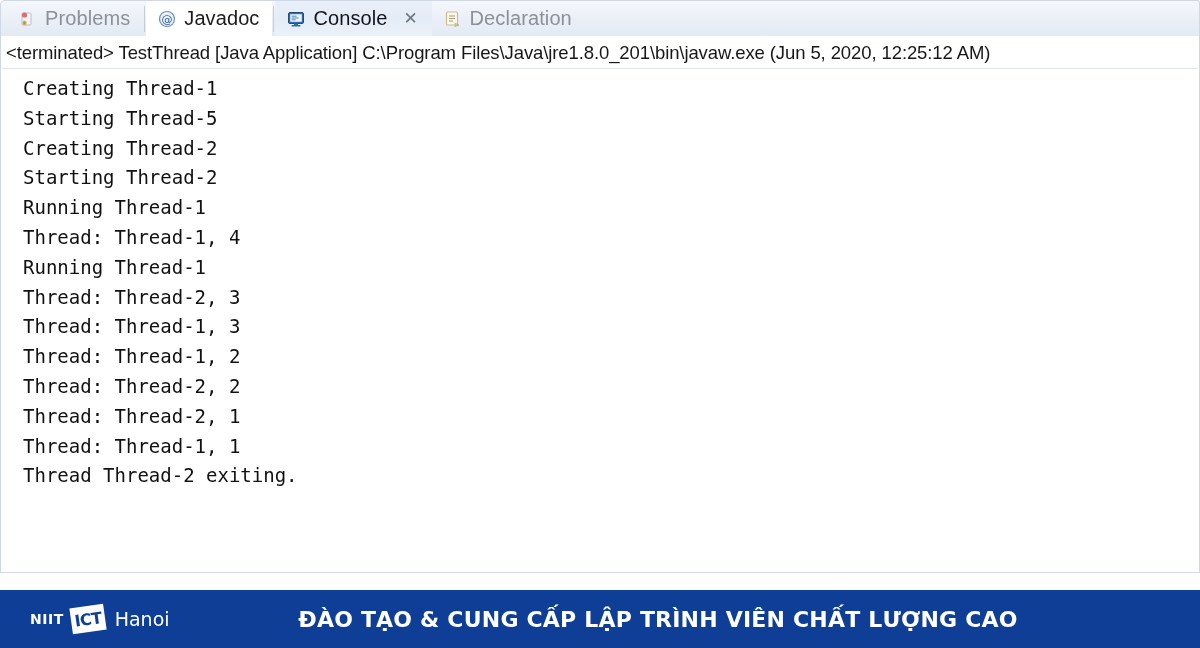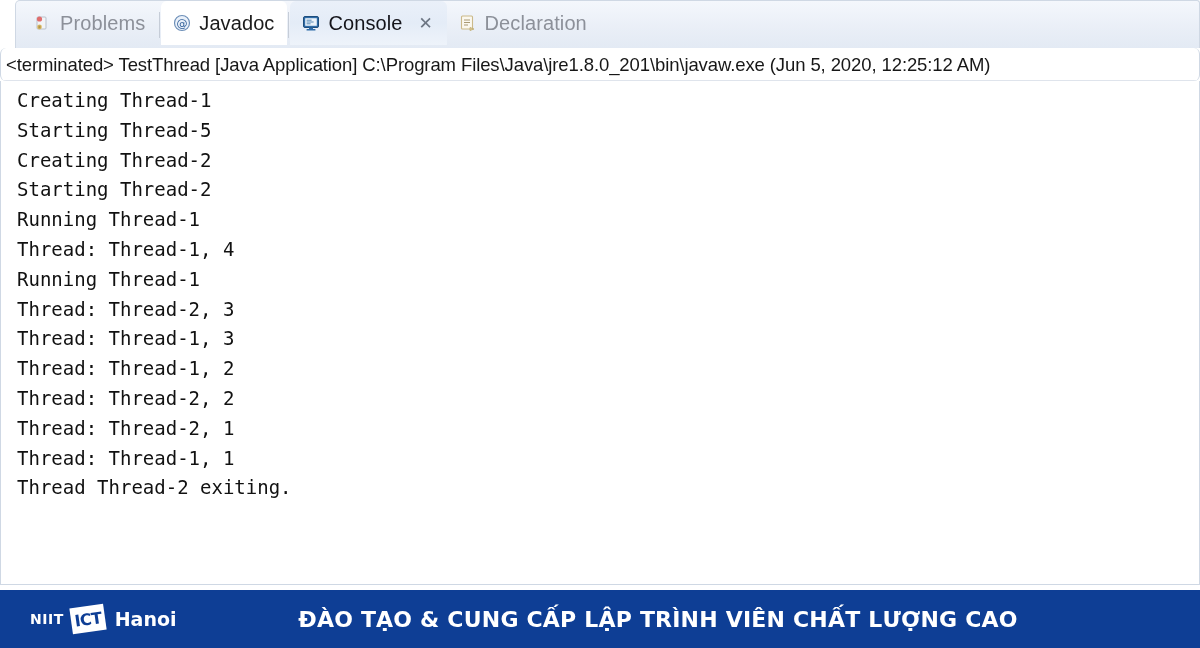--- a/index.html
+++ b/index.html
@@ -19,32 +19,31 @@
   .view-panel {
     position: absolute;
     left: 0; top: 0;
     width: 1200px; height: 586px;
     background: #ffffff;
   }
 
   
   .tab-strip {
     position: relative;
-    height: 48px;
+    height: 36px;
     background: linear-gradient(to bottom, #f4f7fc 0%, #eaeff7 55%, #e3eaf4 100%);
     border-top: 1px solid #cfd8e4;
     border-left: 1px solid #cfd8e4;
     border-right: 1px solid #cfd8e4;
     border-top-left-radius: 5px;
     border-top-right-radius: 3px;
     display: flex;
-    align-items: flex-start;
+    align-items: center;
     padding-left: 6px;
     overflow: hidden;
-    margin-left: 15px;
   }
   .tab {
     position: relative;
     display: flex;
     align-items: center;
     gap: 7px;
     height: 44px;
     padding: 0 13px 0 11px;
     font-size: 20px;
     white-space: nowrap;
@@ -87,21 +86,20 @@
   .launch-bar {
     position: relative;
     height: 33px;
     background: #ffffff;
     border-left: 1px solid #cfd8e4;
     border-right: 1px solid #cfd8e4;
     display: flex;
     align-items: center;
     padding-left: 5px;
     overflow: hidden;
-    border-radius: 6px;
   }
   .launch-text {
     font-size: 18.5px;
     color: #171717;
     white-space: nowrap;
     letter-spacing: -0.1px;
   }
   .launch-underline {
     position: absolute;
     left: 1px; right: 1px; bottom: 0;
@@ -110,21 +108,21 @@
   }
 
   
   .console-body {
     position: relative;
     height: 504px;
     background: #ffffff;
     border-left: 1px solid #cfd8e4;
     border-right: 1px solid #cfd8e4;
     border-bottom: 1px solid #cfd8e4;
-    padding: 5px 0 0 16px;
+    padding: 5px 0 0 22px;
     overflow: hidden;
   }
   .console-line {
     font-family: "DejaVu Sans Mono", "Liberation Mono", monospace;
     font-size: 19px;
     line-height: 29.8px;
     color: #111111;
     white-space: pre;
     letter-spacing: 0px;
   }
@@ -173,21 +171,20 @@
     font-family: "DejaVu Sans", sans-serif;
     font-weight: bold;
     font-size: 16px;
     letter-spacing: -0.5px;
   }
   .brand-hanoi {
     color: #ffffff;
     font-family: "DejaVu Sans", sans-serif;
     font-size: 19px;
     margin-left: 3px;
-    font-weight: bold;
   }
   .footer-slogan {
     position: absolute;
     left: 0; right: 0;
     text-align: center;
     padding-left: 116px;
     color: #ffffff;
     font-family: "DejaVu Sans", sans-serif;
     font-weight: bold;
     font-size: 22px;

